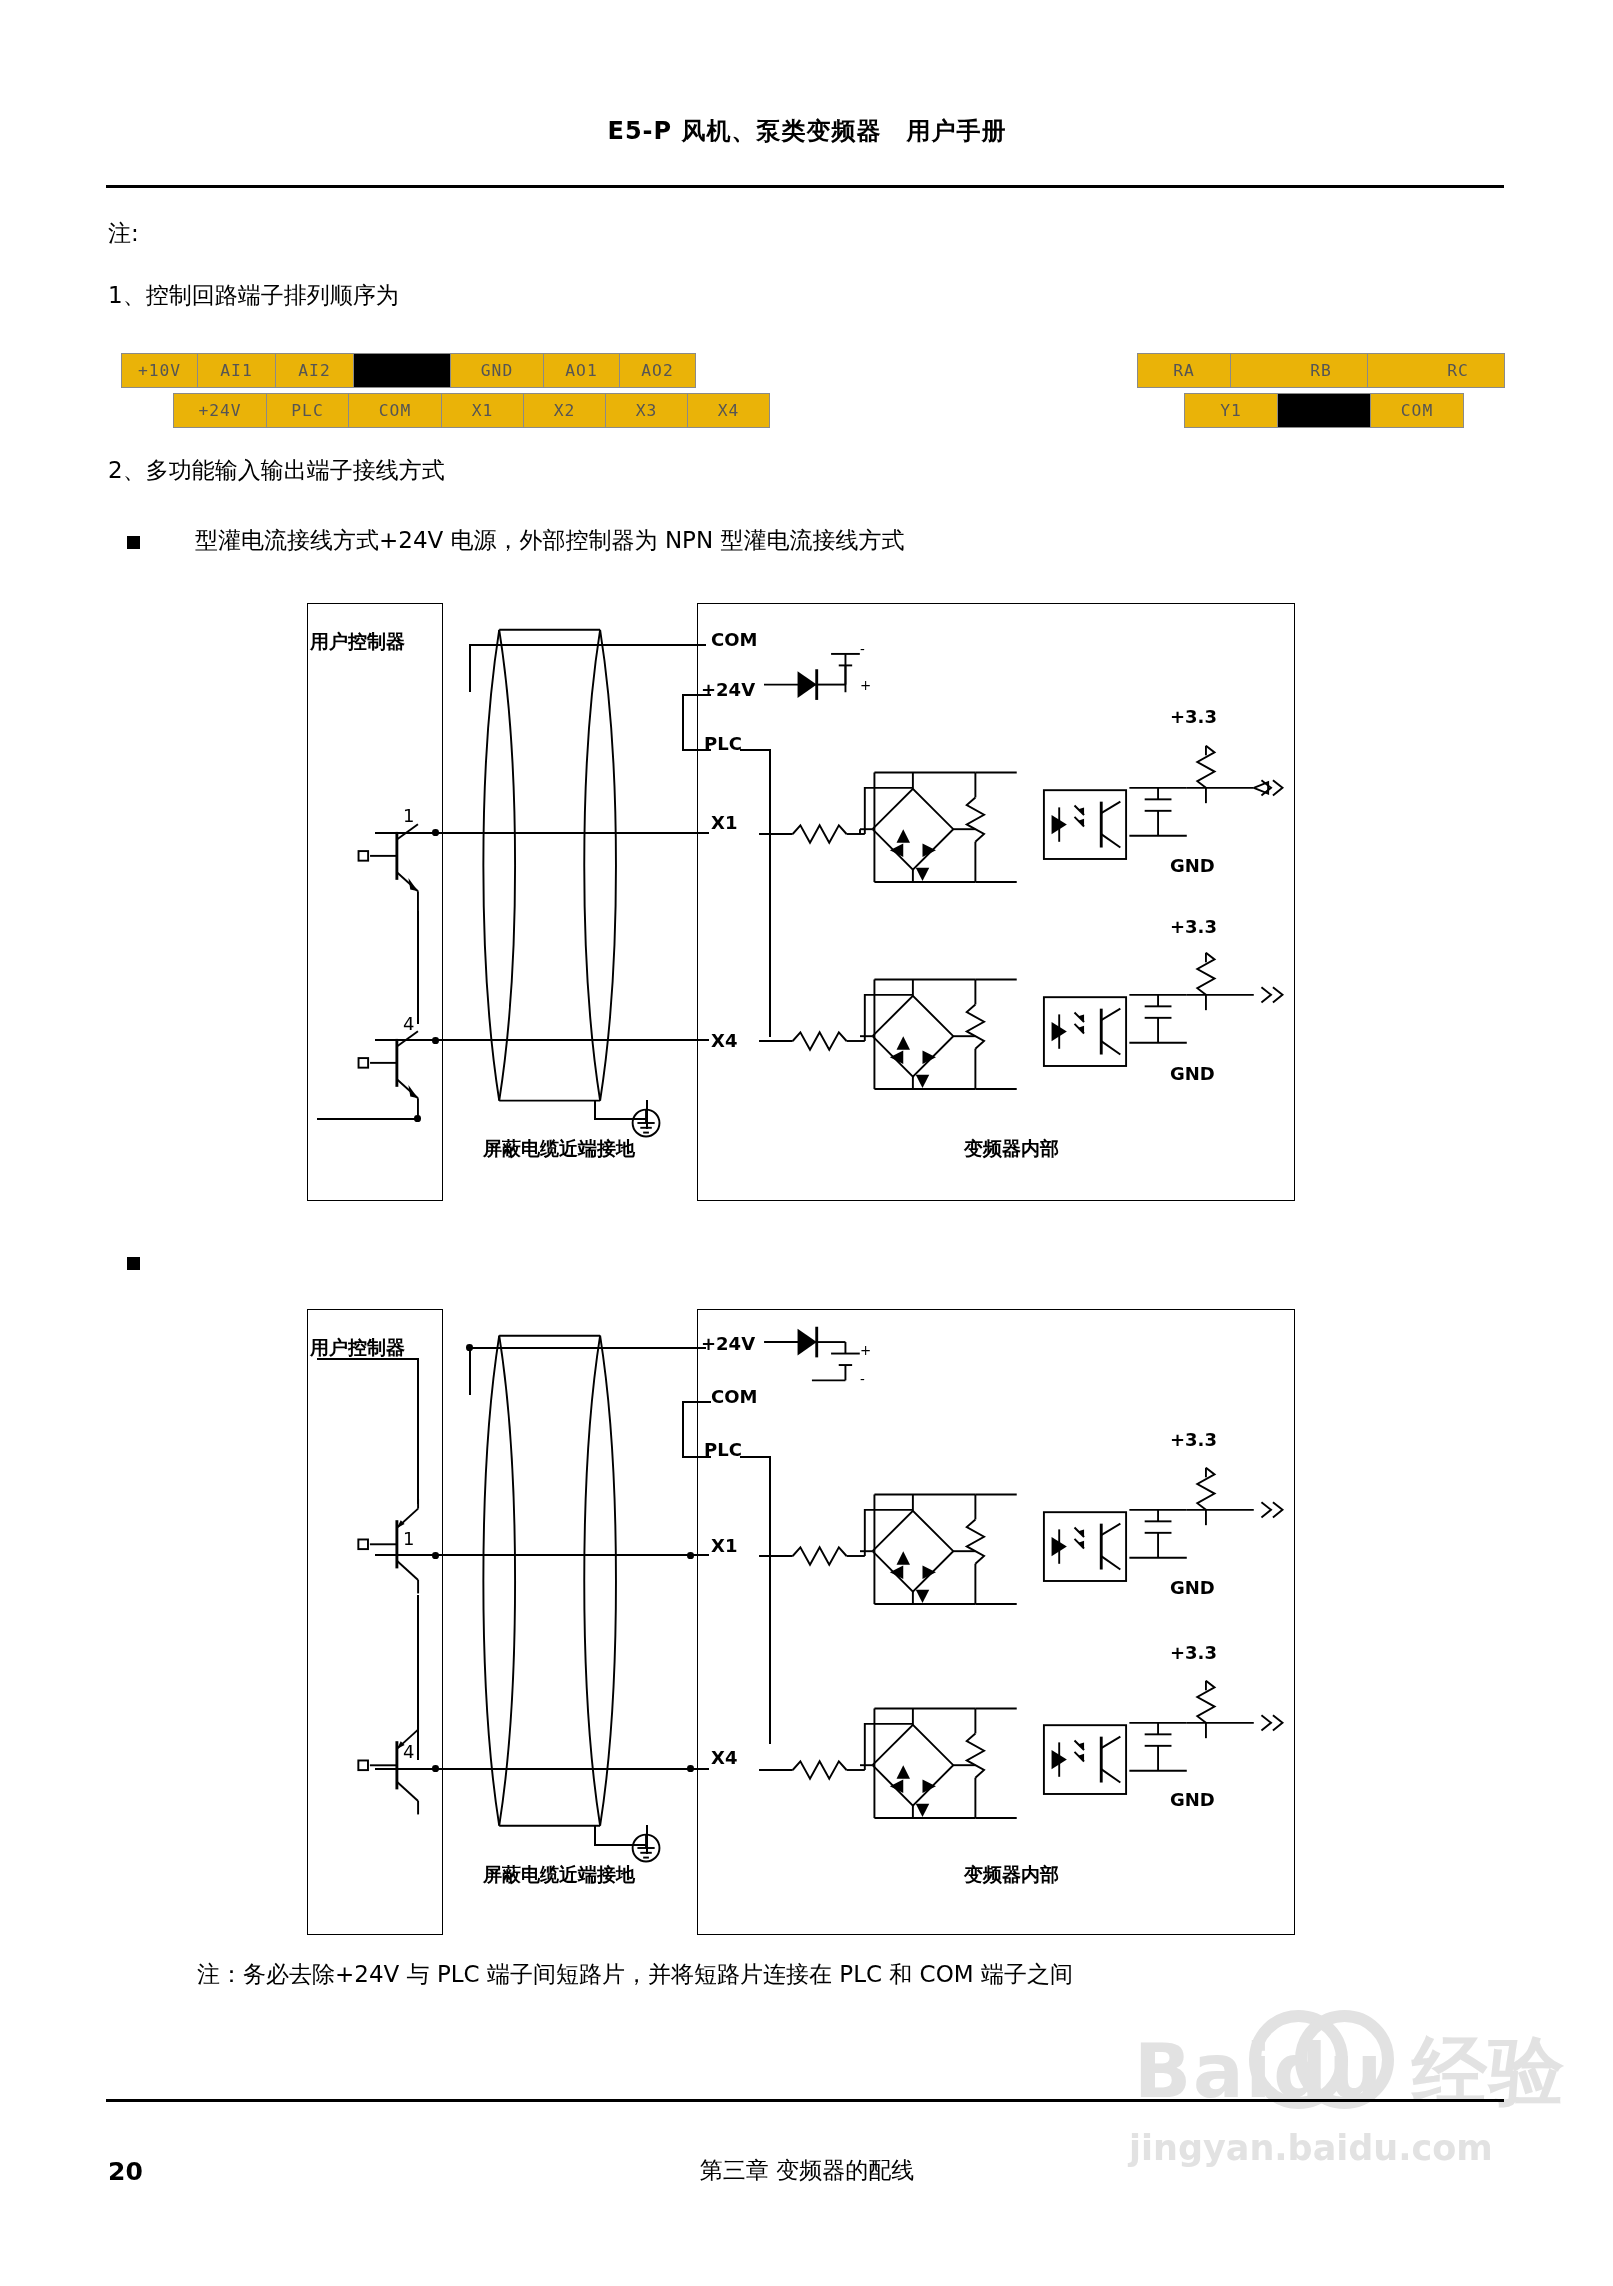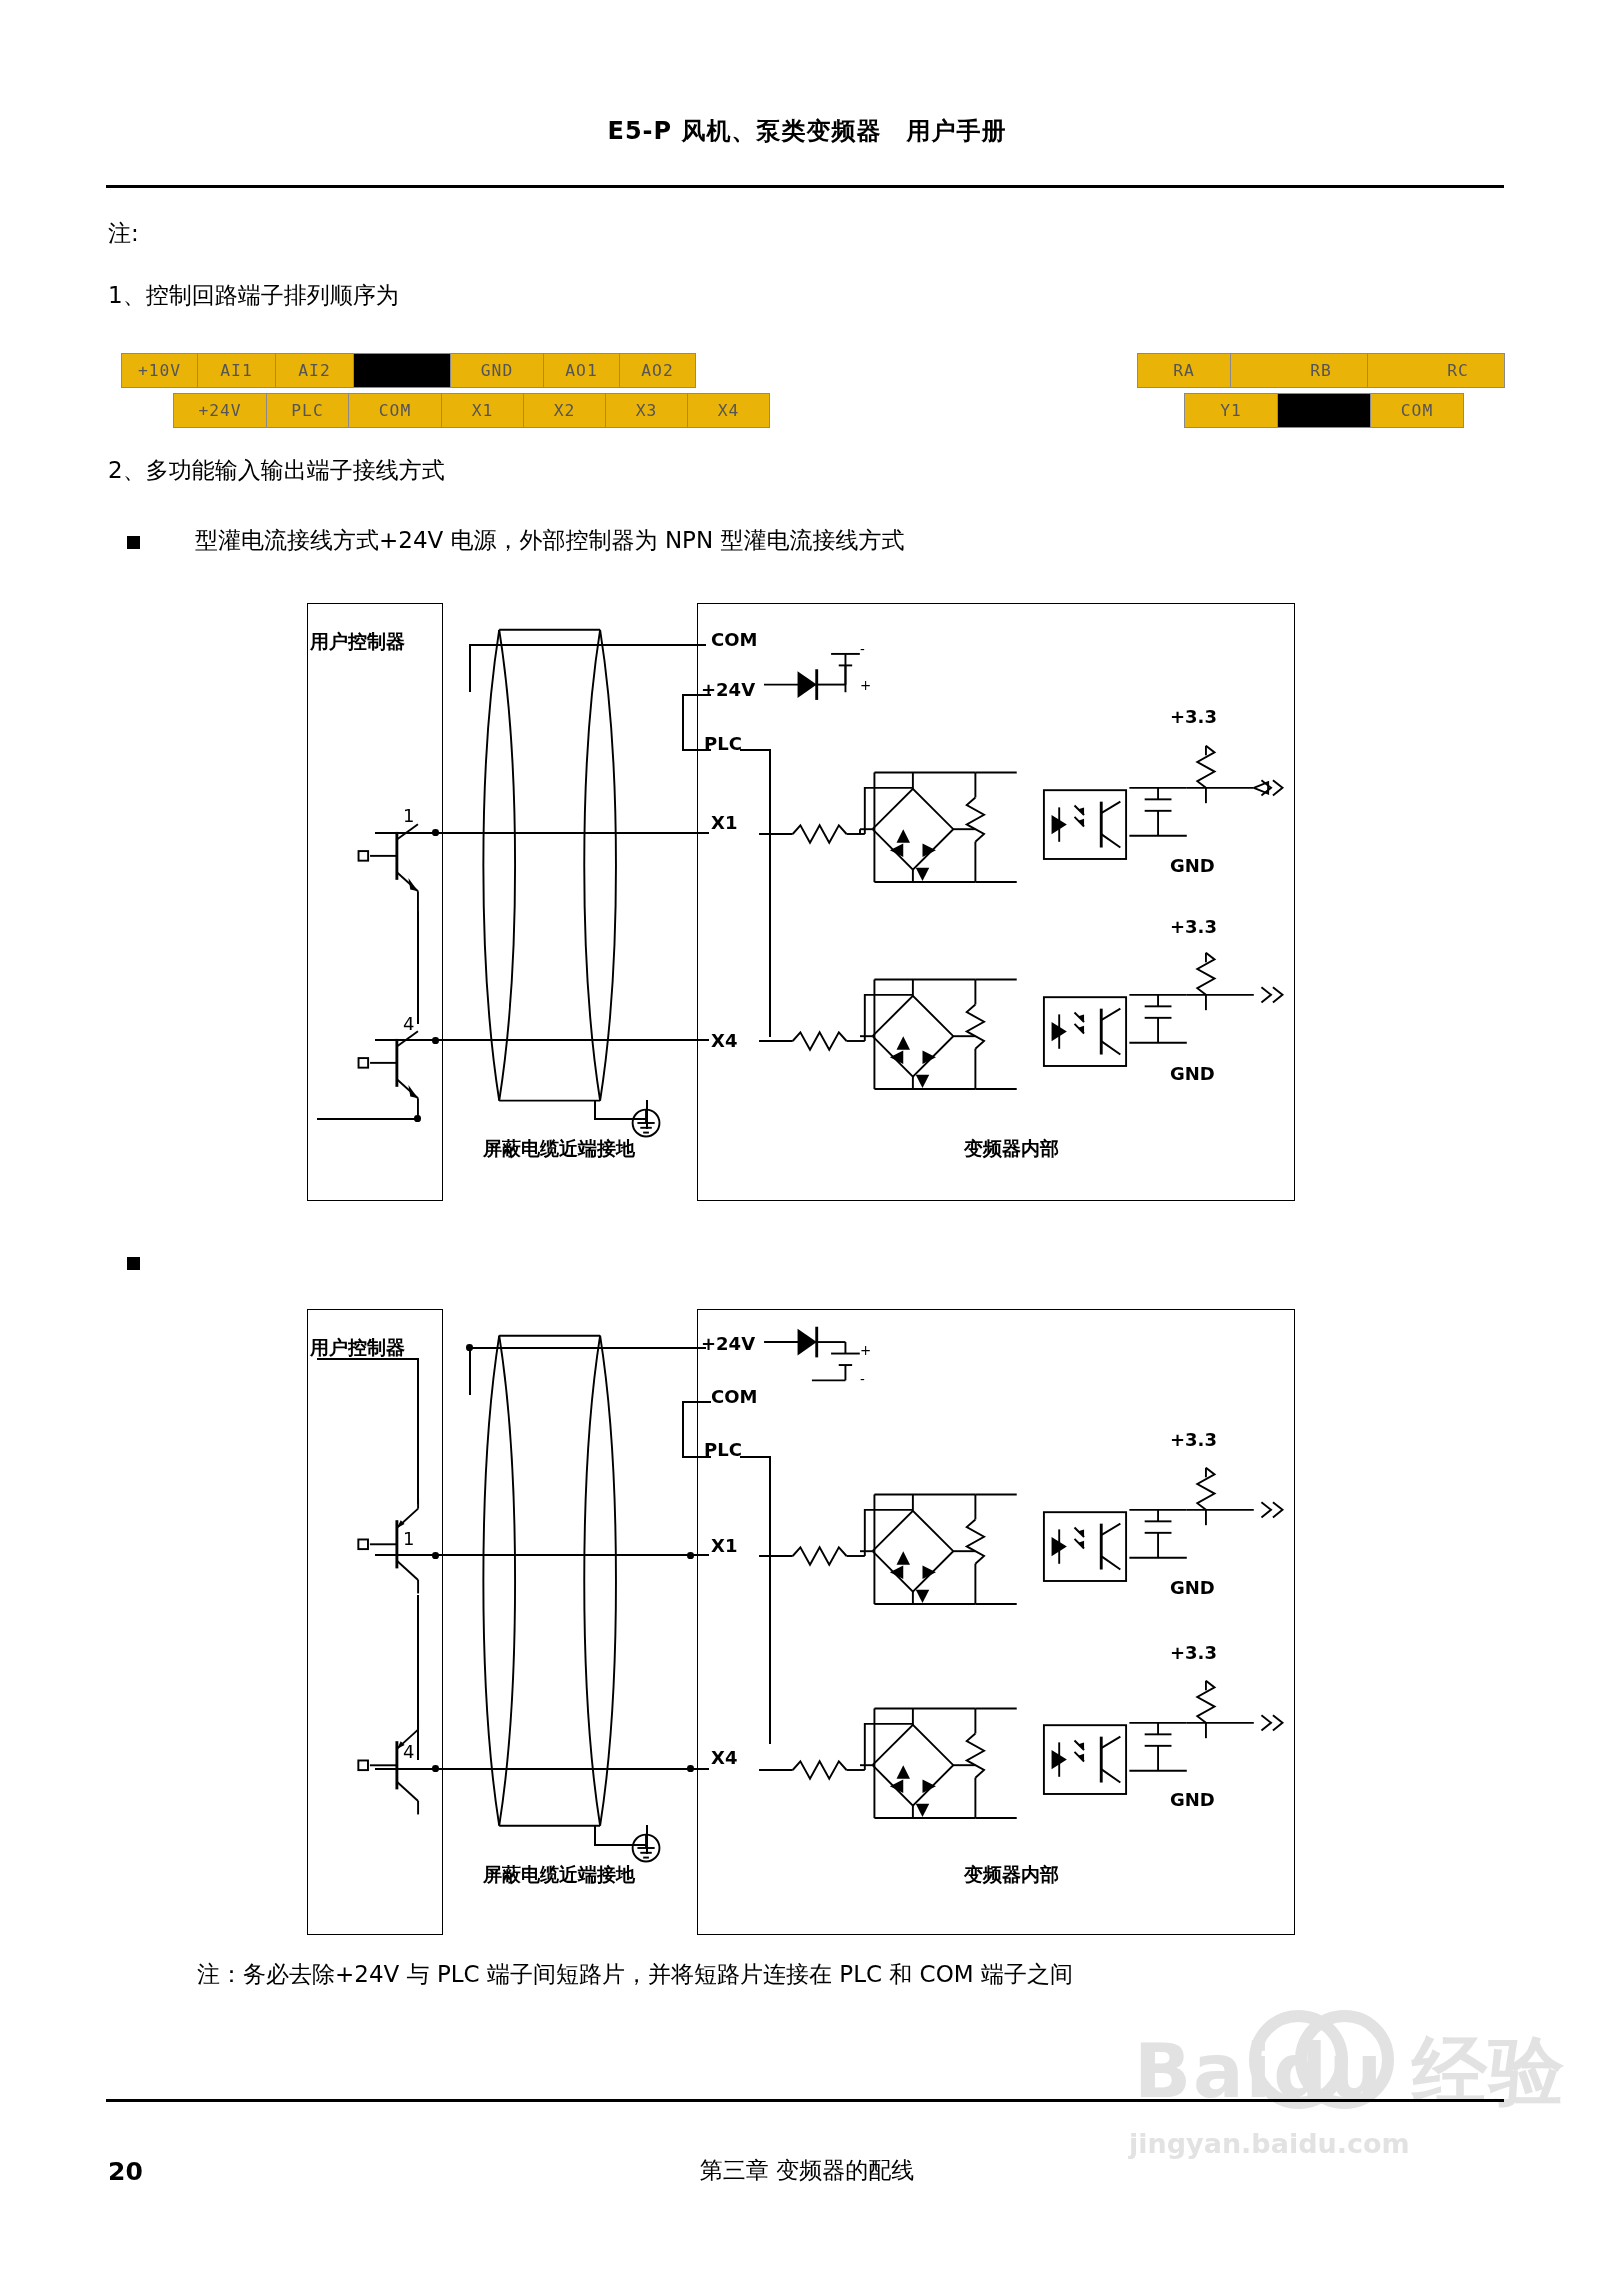--- a/index.html
+++ b/index.html
@@ -32,21 +32,21 @@
   .dot{position:absolute;width:6.7px;height:6.7px;border-radius:50%;background:#000;}
 
   
   .foot-rule{position:absolute;left:106px;top:2099px;width:1398px;height:2.9px;background:#000;}
   .foot-num{position:absolute;left:108px;top:2157px;font-size:25px;font-weight:bold;font-family:"DejaVu Sans",sans-serif;text-align:center;}
   .foot-mid{position:absolute;left:0;top:2155px;width:1614px;text-align:center;font-size:23px;}
 
   
   .wm{position:absolute;color:#e2e2e2;font-family:"DejaVu Sans",sans-serif;font-weight:bold;}
   .wm1{left:1134px;top:2022px;font-size:75px;letter-spacing:1.9px;}
-  .wm2{left:1129px;top:2128px;font-size:27px;}
+  .wm2{left:1129px;top:2128px;font-size:35px;}
   .wmring{position:absolute;left:1249px;top:2010px;width:75px;height:75px;border:12.5px solid #e2e2e2;border-radius:50%;}
   .wmring2{position:absolute;left:1295px;top:2010px;width:75px;height:75px;border:12.5px solid #e2e2e2;border-radius:50%;}
 </style>
 </head>
 <body>
 
 <div class="page">
 
   <div class="hdr-title tz">E5-P 风机、泵类变频器　用户手册</div>
   <div class="hdr-rule"></div>

